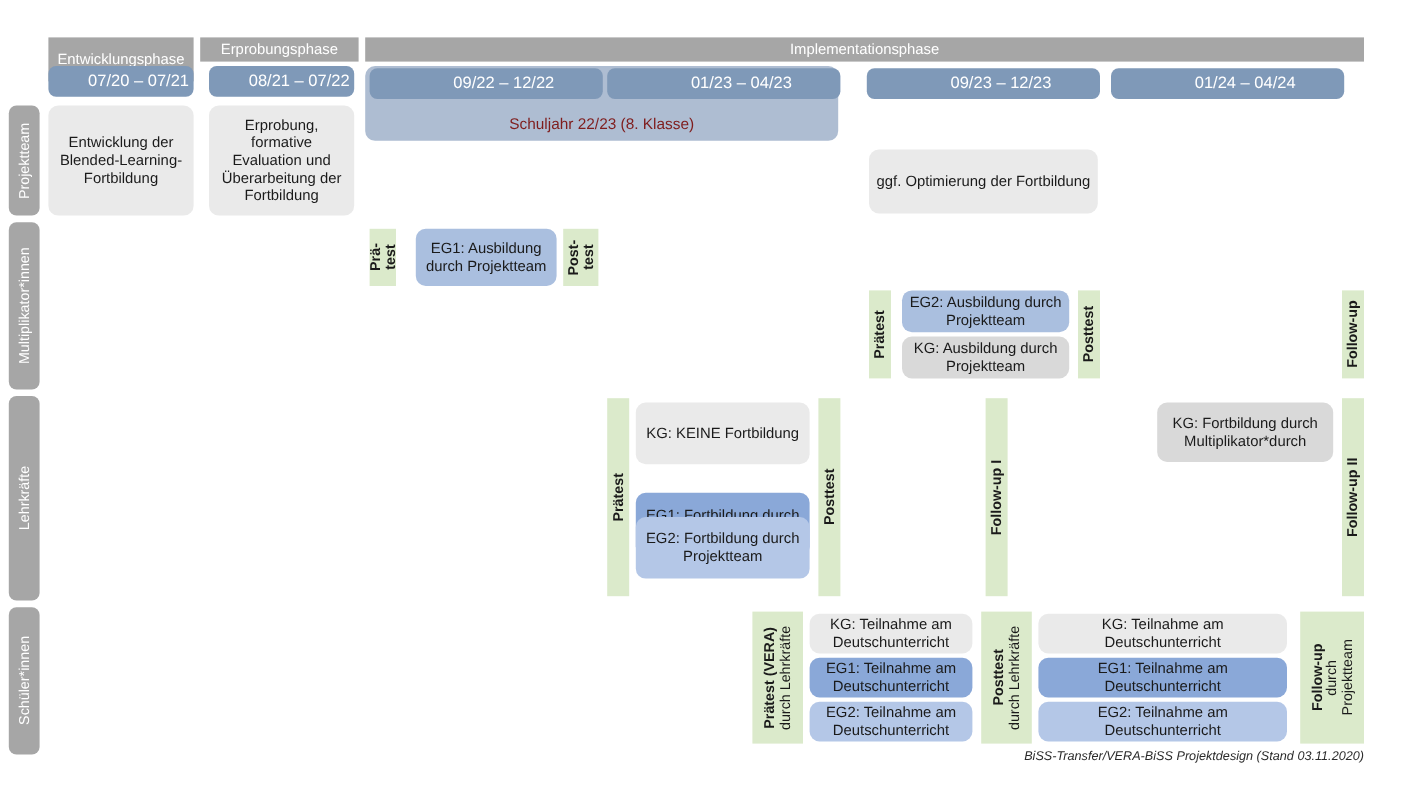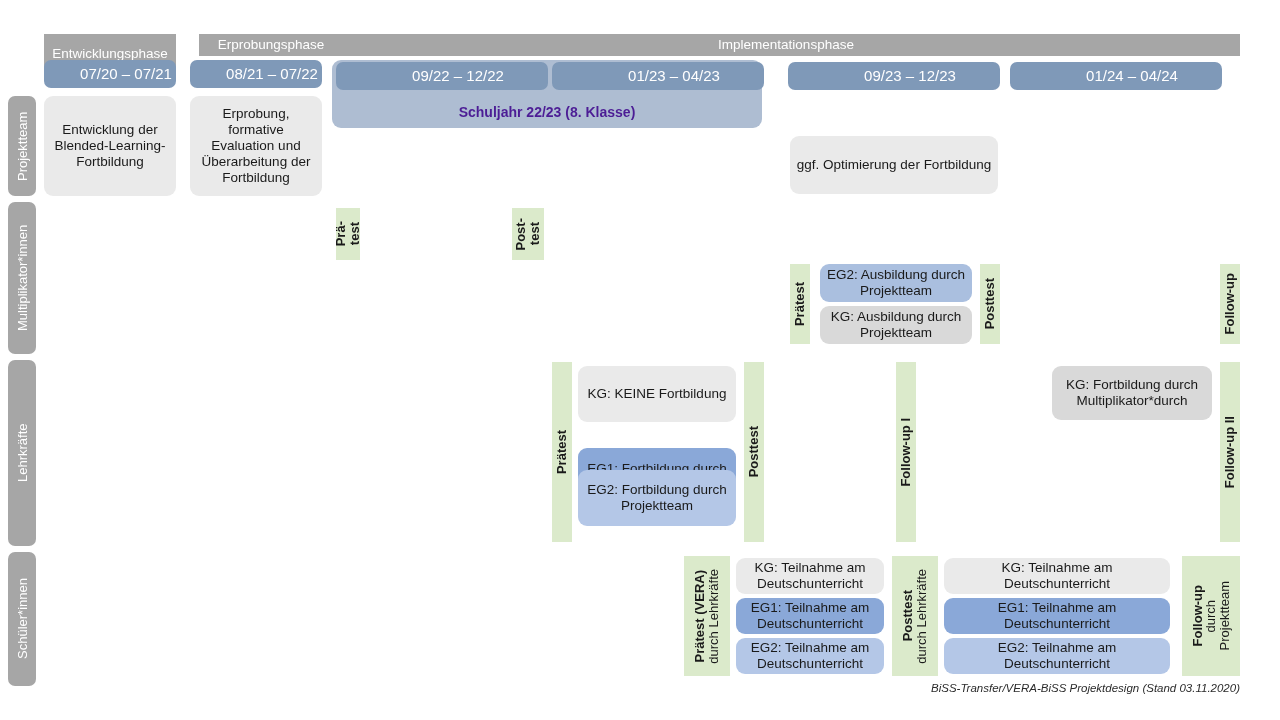--- a/index.html
+++ b/index.html
@@ -42,23 +42,23 @@
     background: #7f99b8;
     color: #ffffff;
     font-size: 15px;
     border-radius: 7px;
     padding-left: 32px;
   }
 
   
   .year-band {
     background: #aebdd2;
-    color: #4c1d95;
+    color: #7f1d1d;
     font-size: 14px;
-    font-weight: bold;
+    font-weight: normal;
     border-radius: 9px;
     align-items: flex-end;
     padding-bottom: 7px;
   }
 
   
   .role-label {
     background: #a6a6a6;
     color: #ffffff;
     border-radius: 7px;
@@ -150,21 +150,21 @@
     text-align: right;
     white-space: nowrap;
   }
 </style>
 </head>
 <body>
 
 <div id="canvas">
 
   <div class="abs box phase-bar" style="left:44px; top:34px; width:132px; height:40px;">Entwicklungsphase</div>
-  <div class="abs box phase-bar" style="left:199px; top:34px; width:144px; height:22px;">Erprobungsphase</div>
+  <div class="abs box phase-bar" style="left:182px; top:34px; width:144px; height:22px;">Erprobungsphase</div>
   <div class="abs box phase-bar" style="left:332px; top:34px; width:908px; height:22px;">Implementationsphase</div>
 
   <div class="abs box year-band" style="left:332px; top:60px; width:430px; height:68px;">Schuljahr 22/23 (8. Klasse)</div>
 
   <div class="abs box date-chip" style="left:44px; top:60px; width:132px; height:28px;">07/20 – 07/21</div>
   <div class="abs box date-chip" style="left:190px; top:60px; width:132px; height:28px;">08/21 – 07/22</div>
   <div class="abs box date-chip" style="left:336px; top:62px; width:212px; height:28px;">09/22 – 12/22</div>
   <div class="abs box date-chip" style="left:552px; top:62px; width:212px; height:28px;">01/23 – 04/23</div>
   <div class="abs box date-chip" style="left:788px; top:62px; width:212px; height:28px;">09/23 – 12/23</div>
   <div class="abs box date-chip" style="left:1010px; top:62px; width:212px; height:28px;">01/24 – 04/24</div>
@@ -175,20 +175,21 @@
   <div class="abs role-label" style="left:8px; top:552px; width:28px; height:134px;">Schüler*innen</div>
 
   <div class="abs box grey-box" style="left:190px; top:96px; width:132px; height:100px;">Erprobung, formative Evaluation und Überarbeitung der Fortbildung</div>
   <div class="abs box grey-box" style="left:44px; top:96px; width:132px; height:100px;">Entwicklung der Blended-Learning-Fortbildung</div>
   <div class="abs box grey-box" style="left:790px; top:136px; width:208px; height:58px;">ggf. Optimierung der Fortbildung</div>
 
   <div class="abs green-strip" style="left:336px; top:208px; width:24px; height:52px;">
     <span class="vtext">Prä-</span>
     <span class="vtext">test</span>
   </div>
+  <div class="abs box blue-mid" style="left:378px; top:208px; width:128px; height:52px;">EG1: Ausbildung durch Projektteam</div>
   <div class="abs green-strip" style="left:512px; top:208px; width:32px; height:52px;">
     <span class="vtext">Post-</span>
     <span class="vtext">test</span>
   </div>
 
 
   <div class="abs green-strip" style="left:790px; top:264px; width:20px; height:80px;">
     <span class="vtext">Prätest</span>
   </div>
   <div class="abs box blue-mid" style="left:820px; top:264px; width:152px; height:38px;">EG2: Ausbildung durch Projektteam</div>

